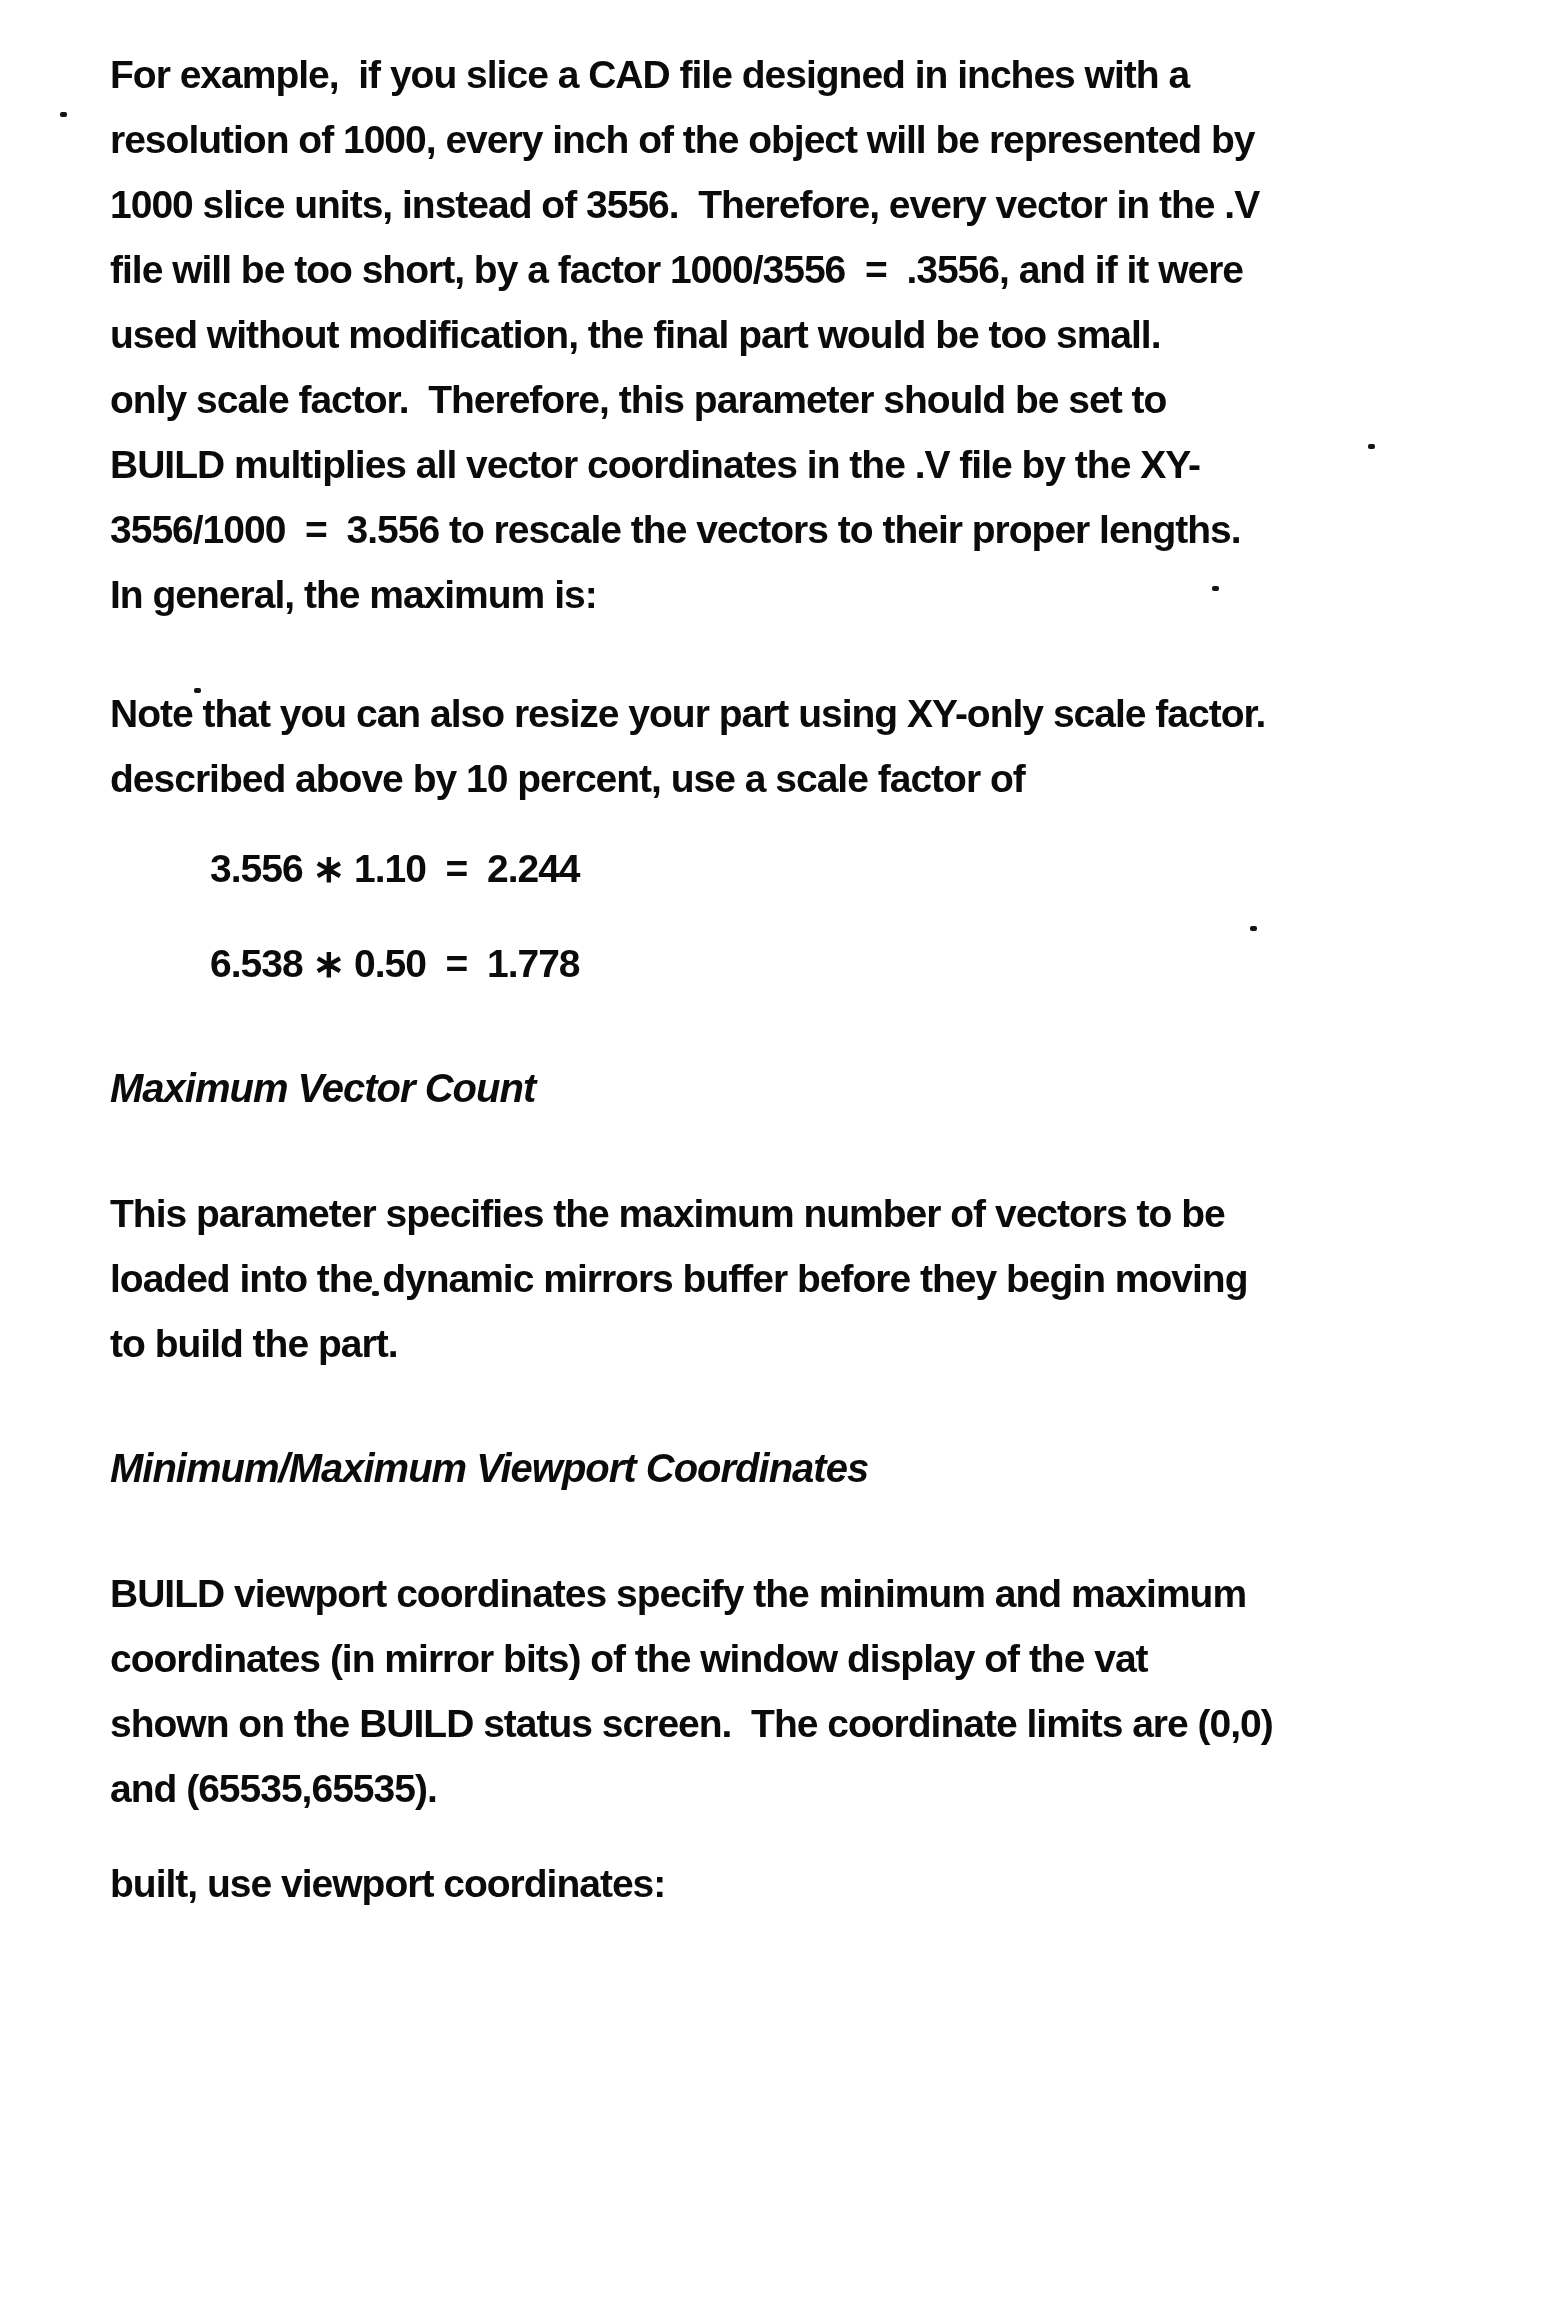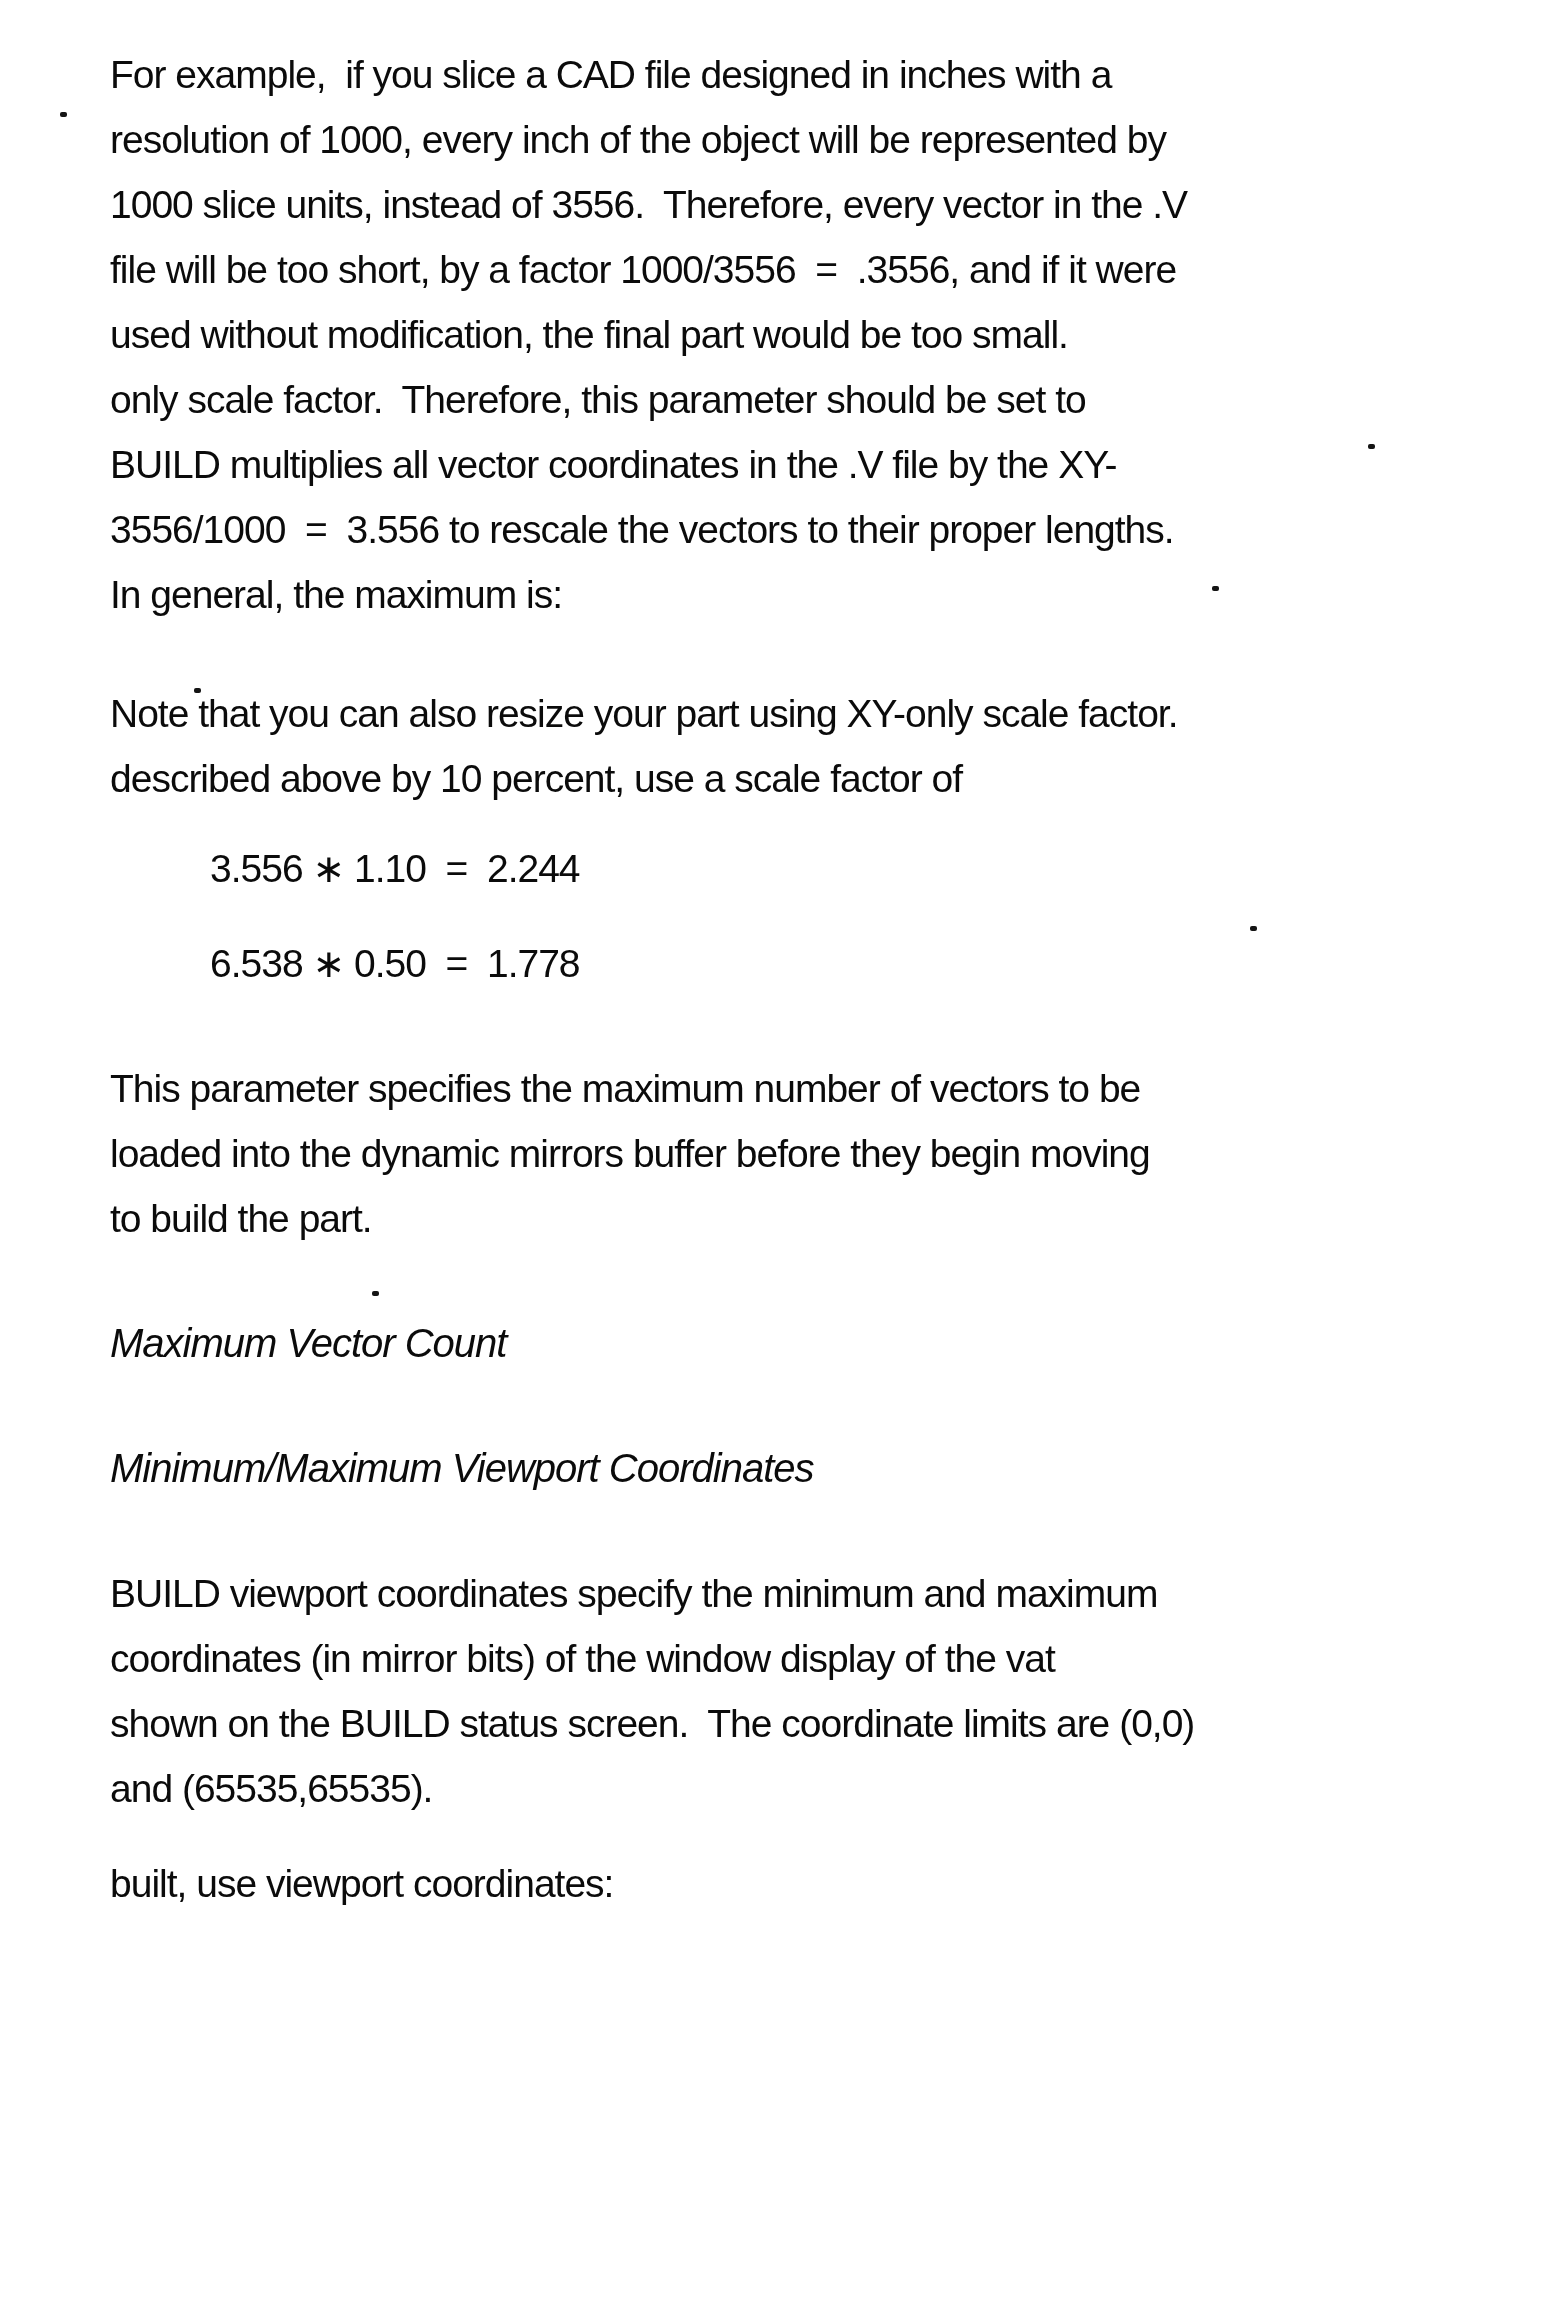--- a/index.html
+++ b/index.html
@@ -3,21 +3,21 @@
 <meta charset="utf-8">
 <style>
   html, body { margin: 0; padding: 0; background: #e8e8e8; }
   .page {
     position: relative;
     width: 1552px;
     height: 2300px;
     background: #ffffff;
     color: #0b0b0b;
     font-family: "Liberation Sans", sans-serif;
-    font-weight: normal;
+    font-weight: bold;
     font-size: 39px;
     letter-spacing: -1px;
     overflow: hidden;
   }
   #doc {
     position: absolute;
     left: 0; top: 0; right: 0; bottom: 0;
     padding: 42px 30px 0 110px;
   }
   .line {
@@ -66,27 +66,27 @@
       <div class="block paragraph block-2">
         <div class="line">Note that you can also resize your part using XY-only scale factor.</div>
         <div class="line">described above by 10 percent, use a scale factor of</div>
       </div>
       <div class="block formula block-3">
         <div class="line">3.556 ∗ 1.10  =  2.244</div>
       </div>
       <div class="block formula block-5">
         <div class="line">6.538 ∗ 0.50  =  1.778</div>
       </div>
+      <div class="block heading block-6">
+        <div class="line">Maximum Vector Count</div>
+      </div>
       <div class="block paragraph block-7">
         <div class="line">This parameter specifies the maximum number of vectors to be</div>
         <div class="line">loaded into the dynamic mirrors buffer before they begin moving</div>
         <div class="line">to build the part.</div>
-      </div>
-      <div class="block heading block-6">
-        <div class="line">Maximum Vector Count</div>
       </div>
       <div class="block heading block-8">
         <div class="line">Minimum/Maximum Viewport Coordinates</div>
       </div>
       <div class="block paragraph block-9">
         <div class="line">BUILD viewport coordinates specify the minimum and maximum</div>
         <div class="line">coordinates (in mirror bits) of the window display of the vat</div>
         <div class="line">shown on the BUILD status screen.  The coordinate limits are (0,0)</div>
         <div class="line">and (65535,65535).</div>
       </div>

